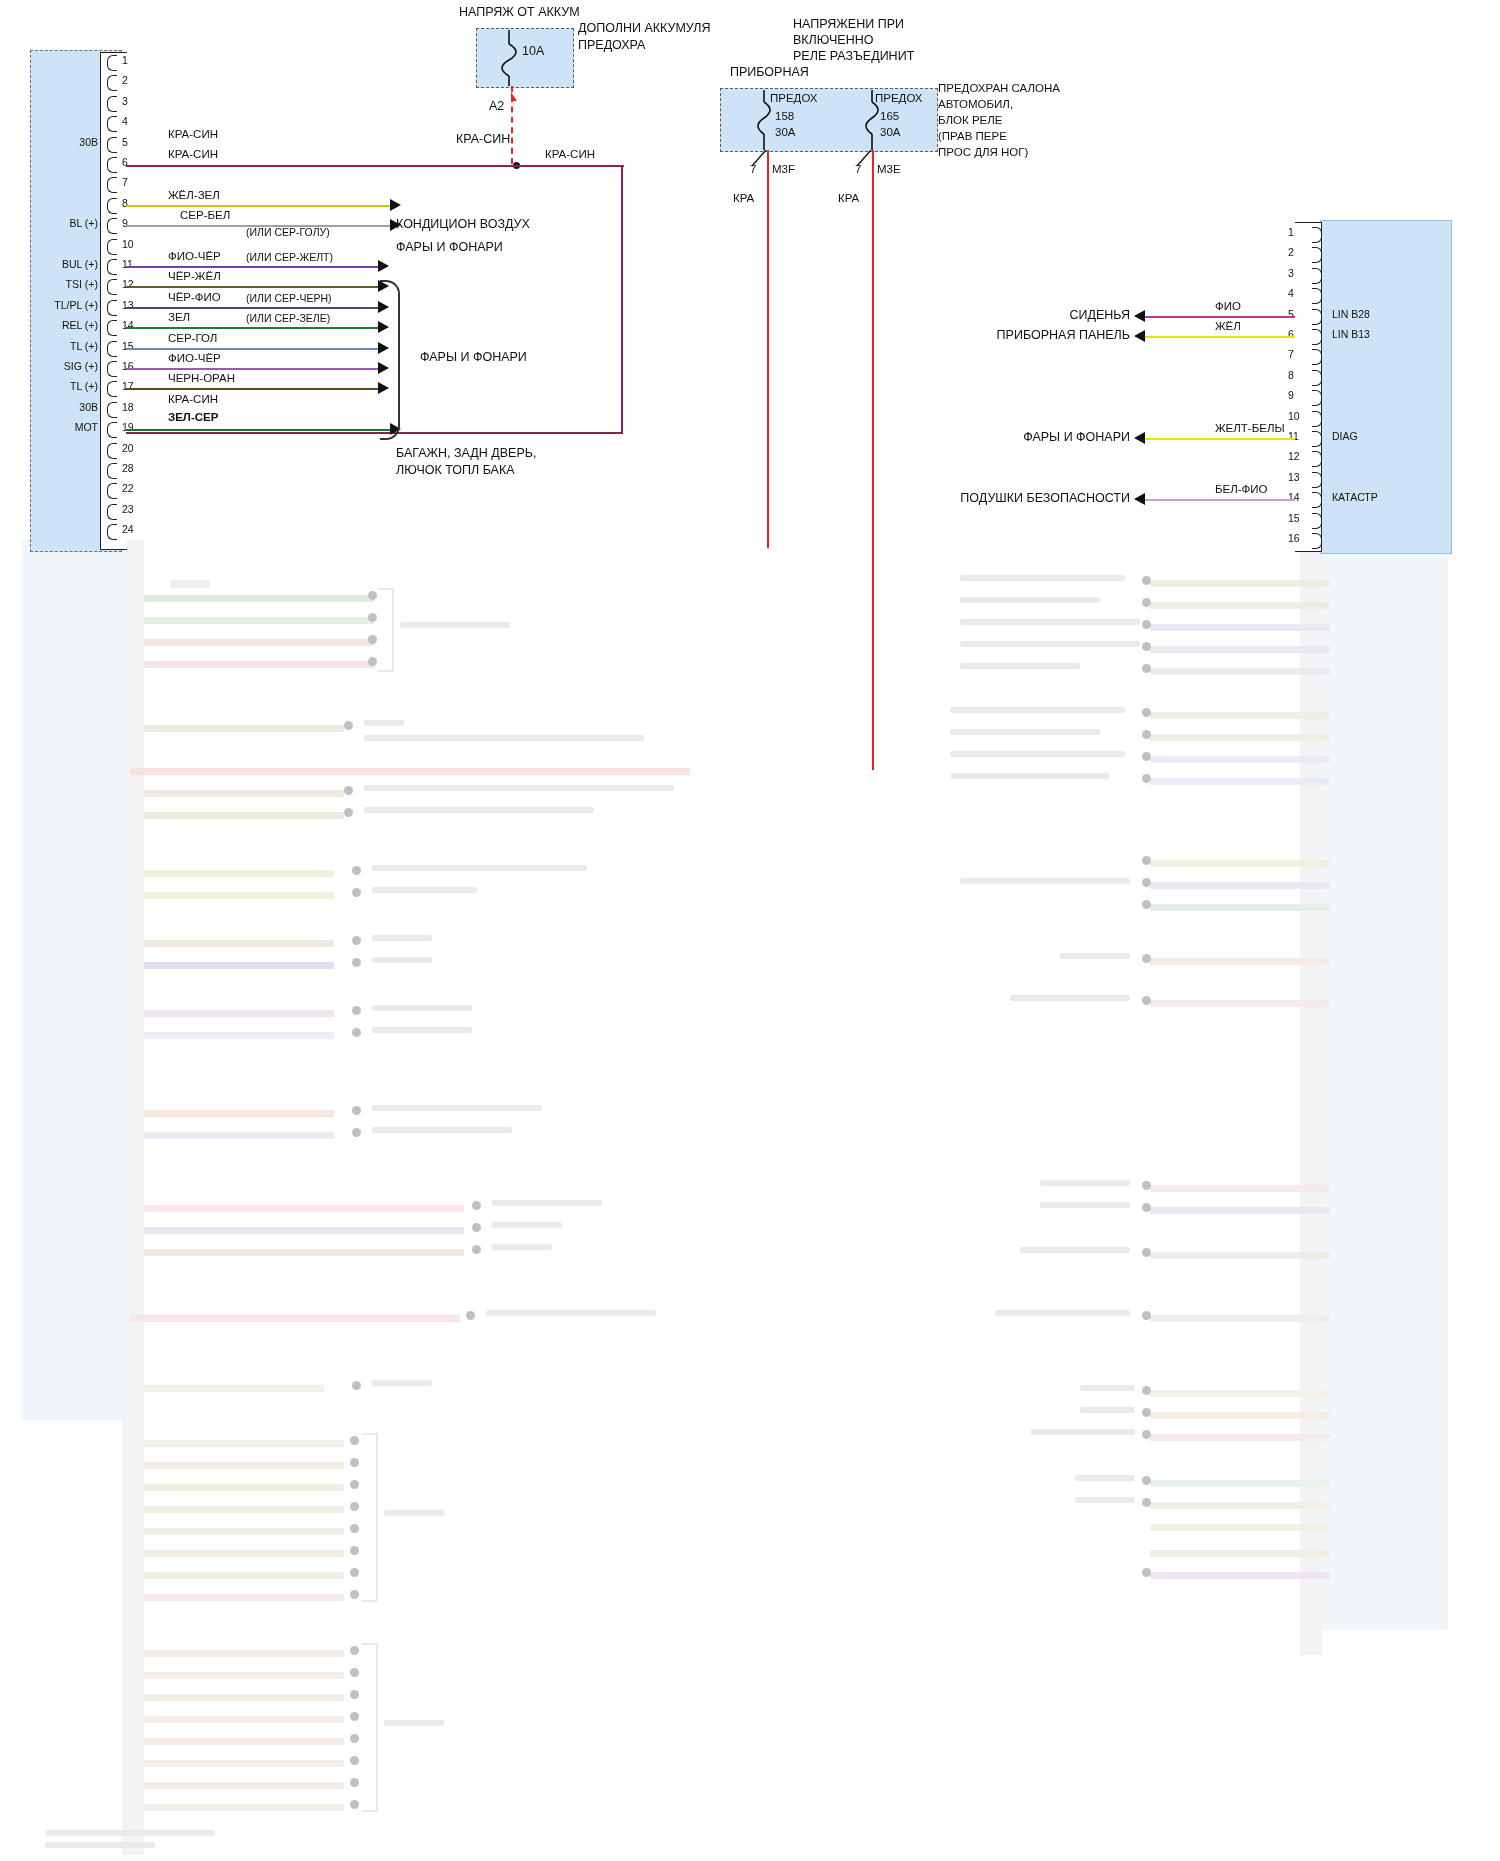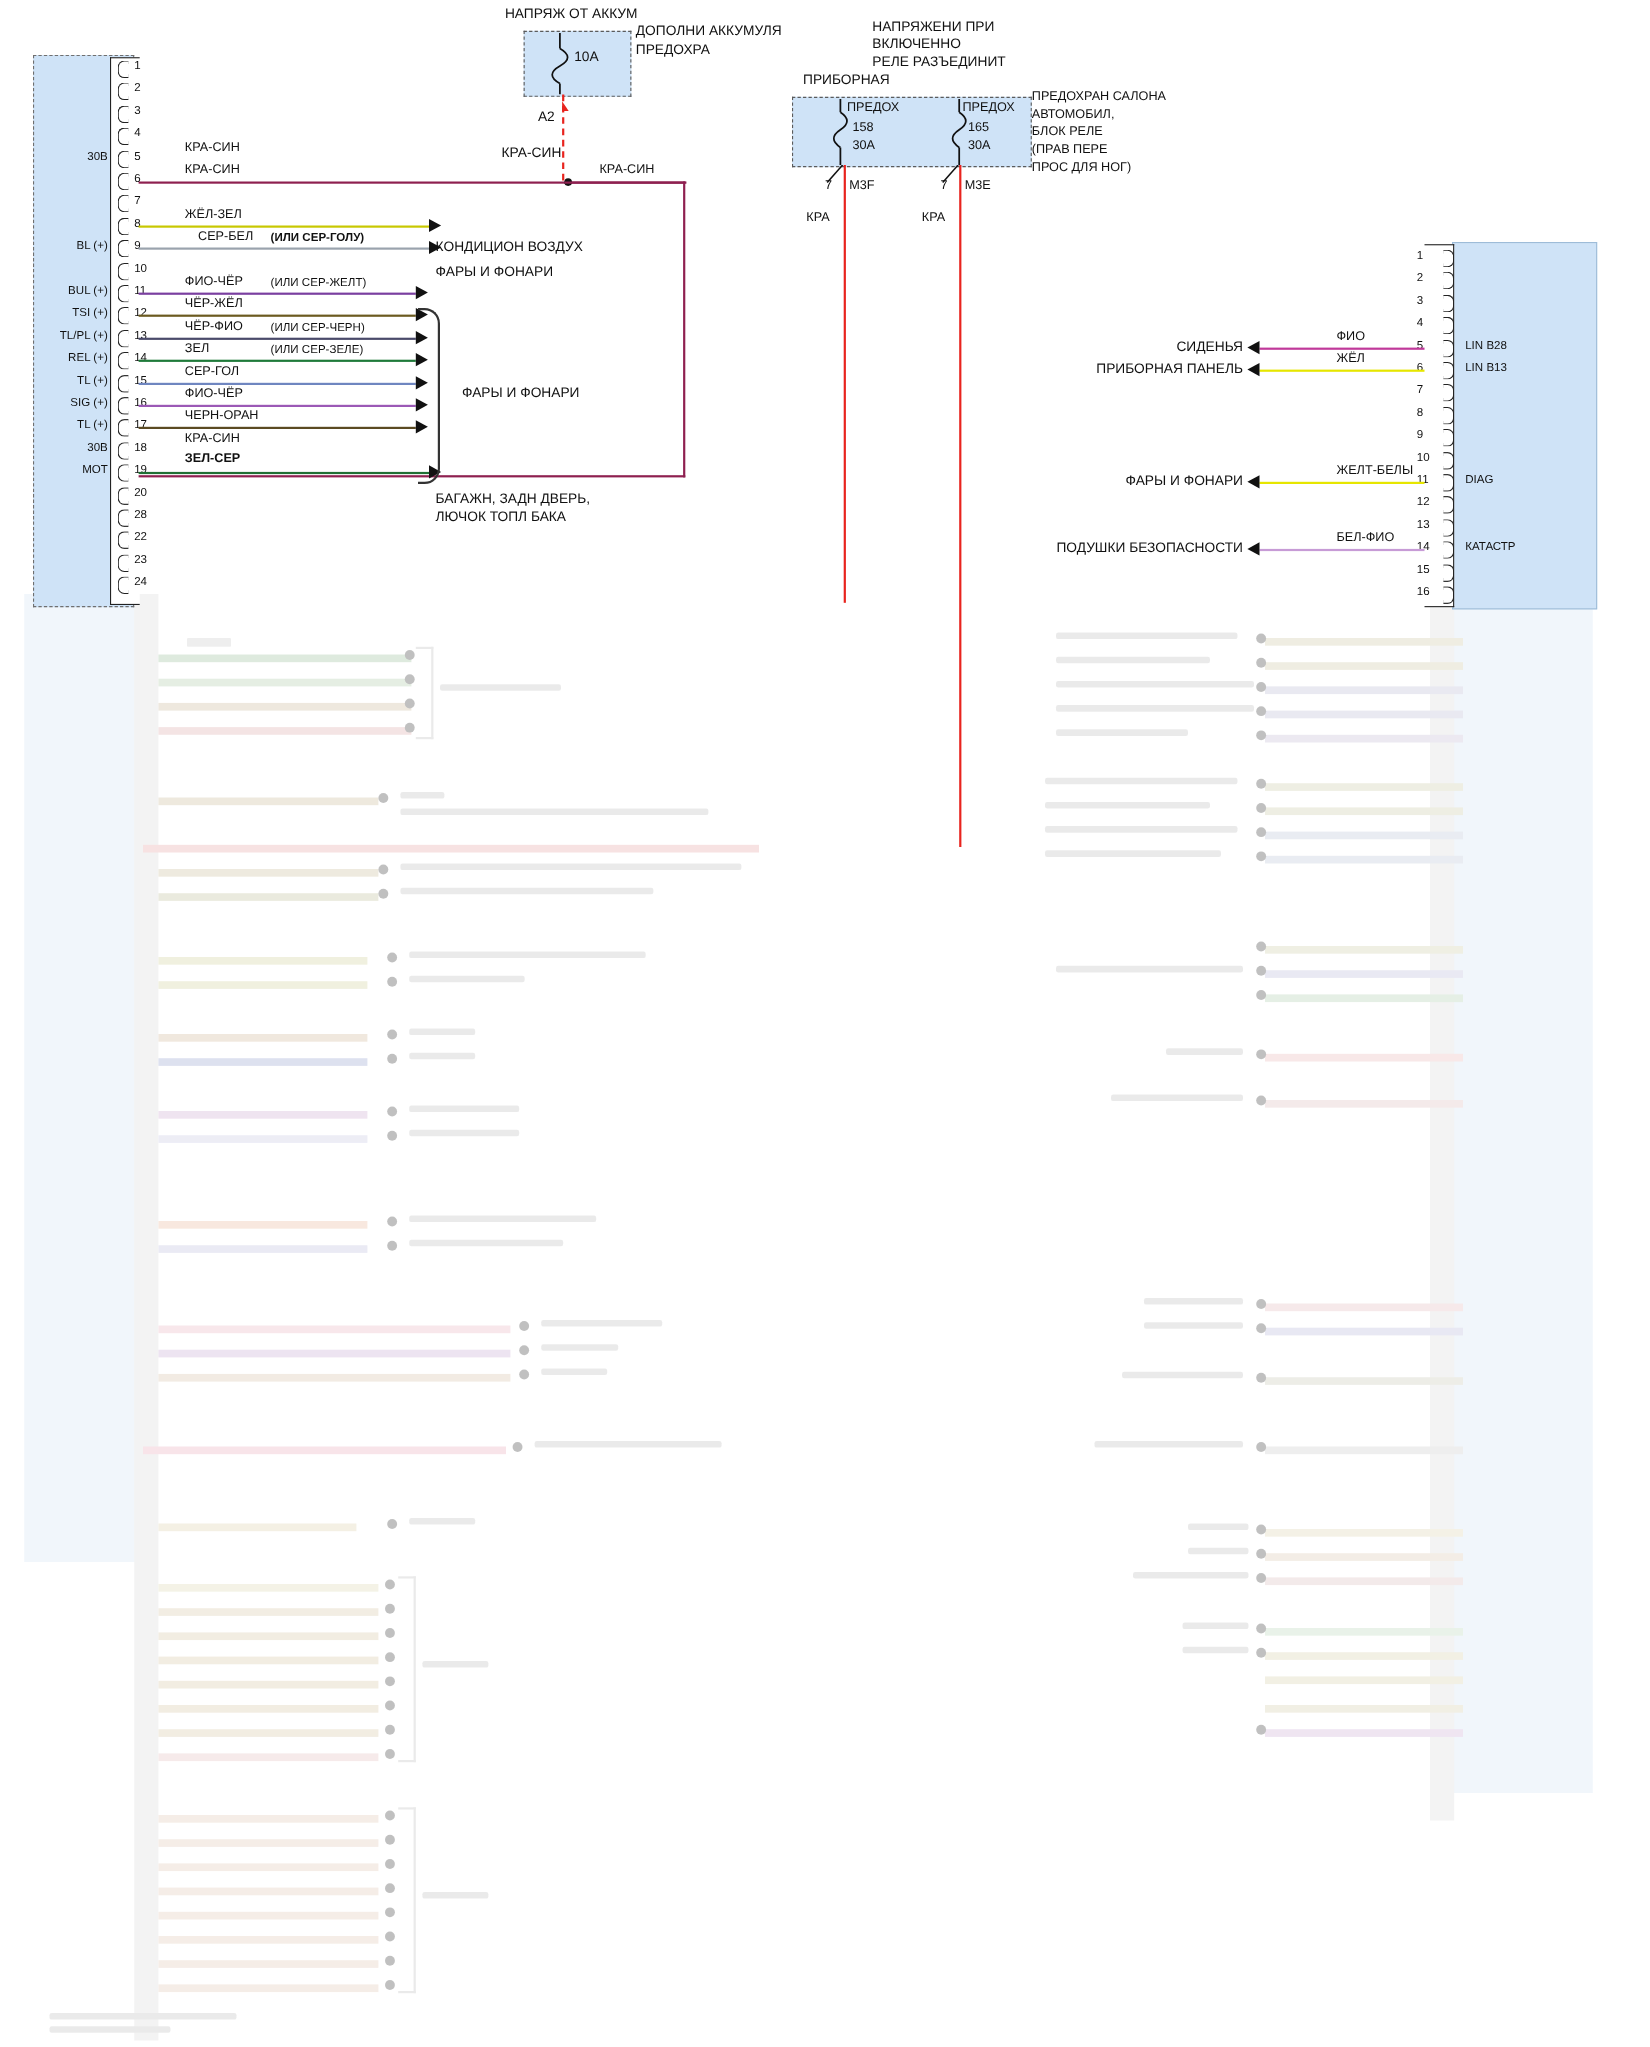--- a/index.html
+++ b/index.html
@@ -428,21 +428,21 @@
   <div class="txt sm" style="left:545px;top:148px;">КРА-СИН</div>
 
   <div id="left-wires">
       <div class="txt sm" style="left: 168px; top: 127.6px;">КРА-СИН</div>
       <div class="wire" style="left: 126px; top: 204.8px; width: 264px; border-top-color: rgb(200, 200, 0);"></div>
       <div class="arrow r" style="left: 390px; top: 198.8px;"></div>
       <div class="txt sm" style="left: 168px; top: 188.8px;">ЖЁЛ-ЗЕЛ</div>
       <div class="wire" style="left: 126px; top: 225.2px; width: 264px; border-top-color: rgb(154, 163, 173);"></div>
       <div class="arrow r" style="left: 390px; top: 219.2px;"></div>
       <div class="txt sm" style="left: 160px; top: 209.2px; margin-left: 20px;">СЕР-БЕЛ</div>
-      <div class="txt xs" style="left: 246px; top: 210px; font-weight: bold;">(ИЛИ СЕР-ГОЛУ)</div>
+      <div class="txt xs" style="left: 246px; top: 226px;">(ИЛИ СЕР-ГОЛУ)</div>
       <div class="wire" style="left: 126px; top: 266px; width: 252px; border-top-color: rgb(122, 63, 160);"></div>
       <div class="arrow r" style="left: 378px; top: 260px;"></div>
       <div class="txt sm" style="left: 168px; top: 250px;">ФИО-ЧЁР</div>
       <div class="txt xs" style="left: 246px; top: 251px;">(ИЛИ СЕР-ЖЕЛТ)</div>
       <div class="wire" style="left: 126px; top: 286.4px; width: 252px; border-top-color: rgb(107, 90, 32);"></div>
       <div class="arrow r" style="left: 378px; top: 280.4px;"></div>
       <div class="txt sm" style="left: 168px; top: 270.4px;">ЧЁР-ЖЁЛ</div>
       <div class="wire" style="left: 126px; top: 306.8px; width: 252px; border-top-color: rgb(74, 74, 106);"></div>
       <div class="arrow r" style="left: 378px; top: 300.8px;"></div>
       <div class="txt sm" style="left: 168px; top: 290.8px;">ЧЁР-ФИО</div>

